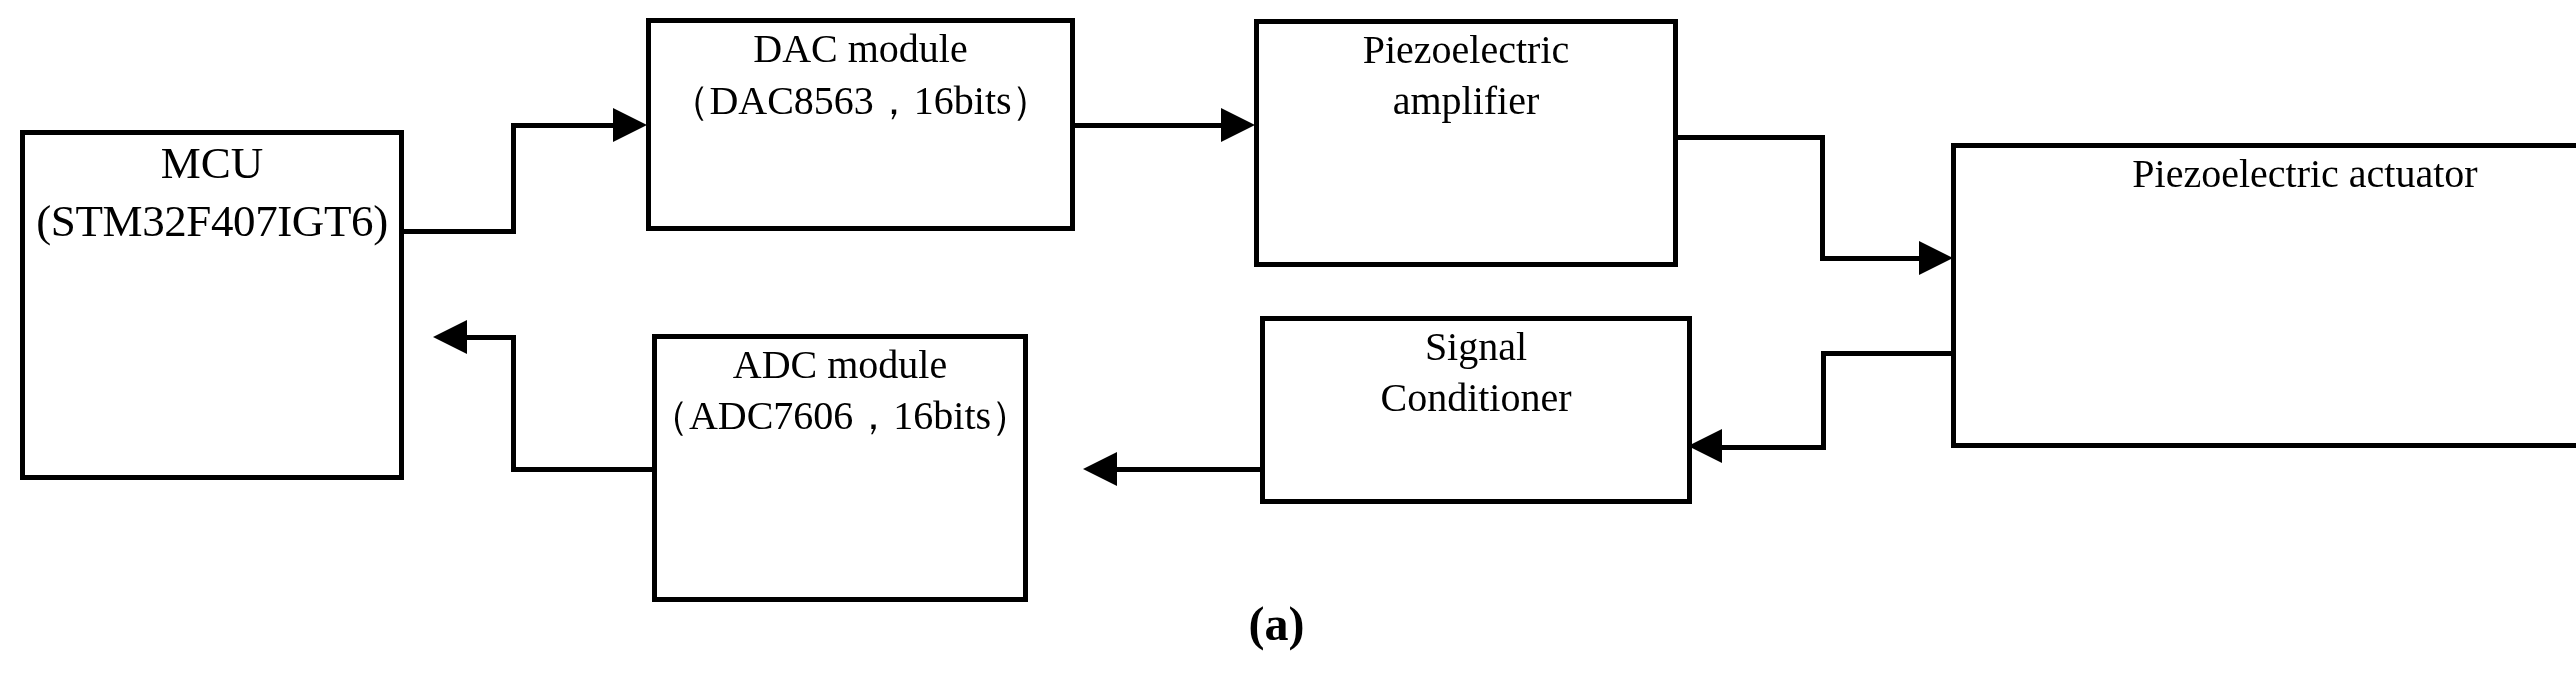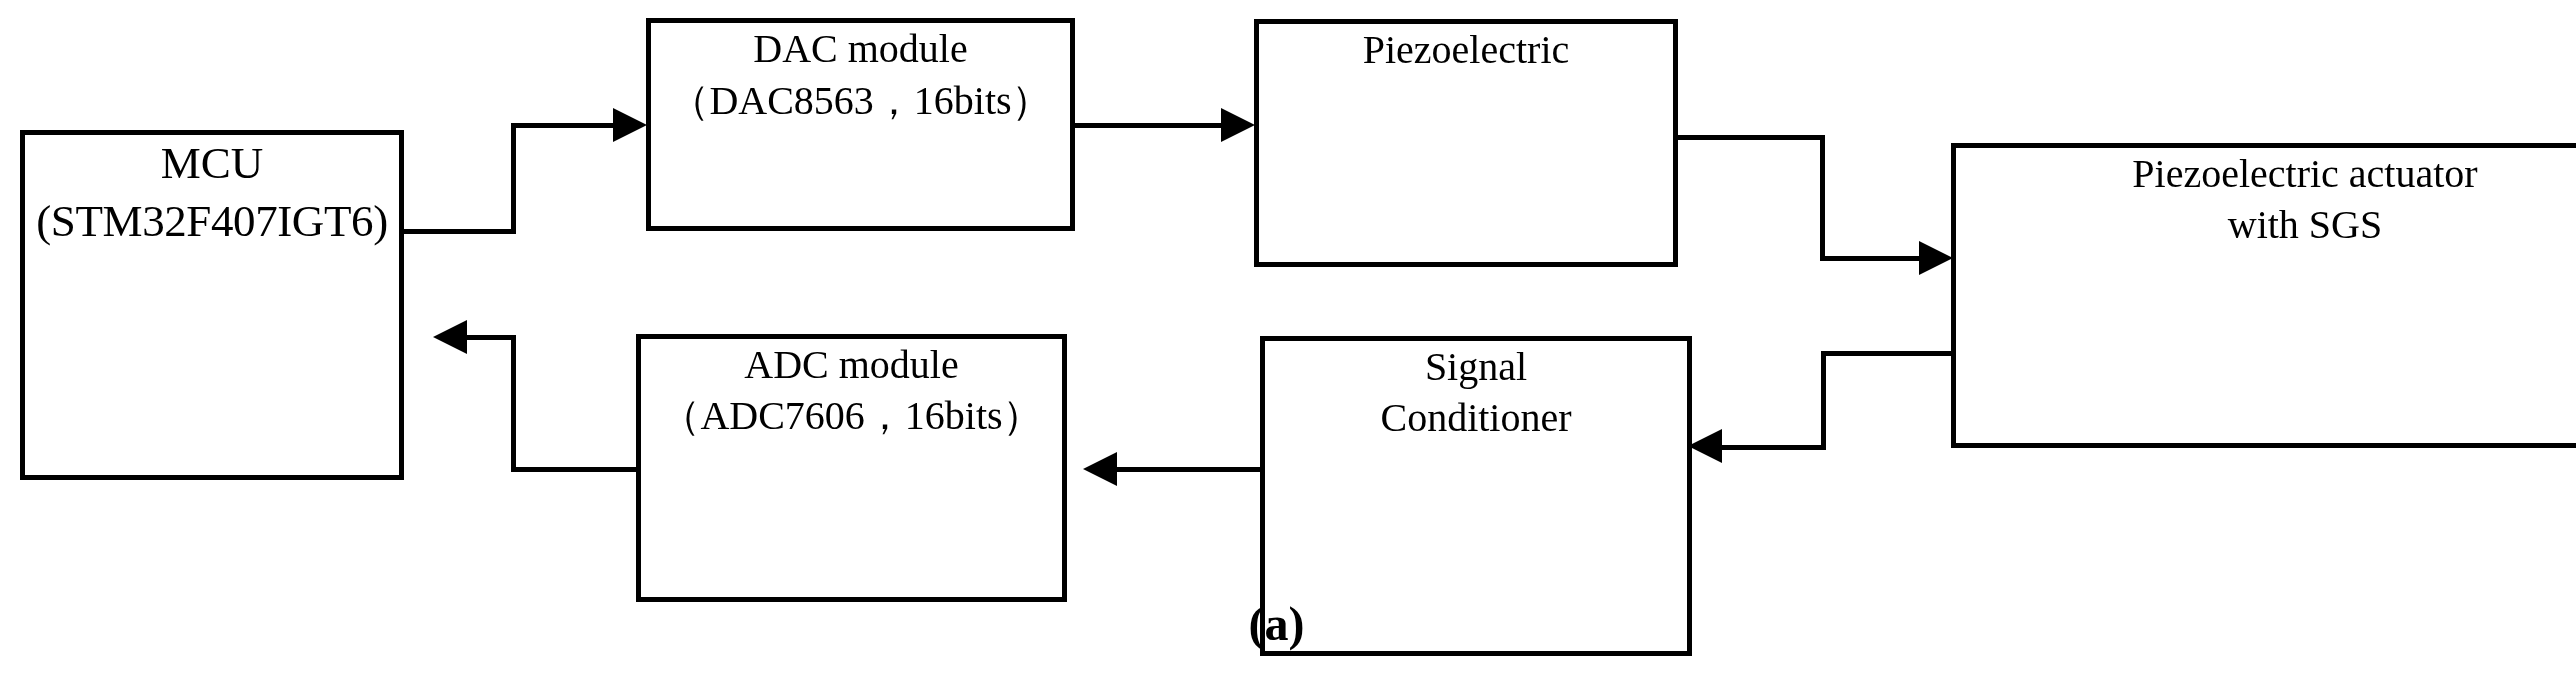--- a/index.html
+++ b/index.html
@@ -34,22 +34,22 @@
   }
   .block .l1, .block .l2 {
     display: block;
     white-space: nowrap;
   }
 
   #blk-mcu      { left: 20px;   top: 130px; width: 384px; height: 350px; font-size: 45px; }
   #blk-dac      { left: 646px;  top: 18.4px;  width: 429px; height: 213px; font-size: 40px; }
   #blk-amp      { left: 1254px; top: 19px;  width: 424px; height: 248px; font-size: 40px; }
   #blk-act      { left: 1951px; top: 143px; width: 708px; height: 305px; font-size: 40px; }
-  #blk-sig      { left: 1260px; top: 336px; width: 432px; height: 320px; font-size: 40px; }
-  #blk-adc      { left: 636px;  top: 334px; width: 431px; height: 268px; font-size: 40px; }
+  #blk-sig      { left: 1260px; top: 316px; width: 432px; height: 188px; font-size: 40px; }
+  #blk-adc      { left: 652px;  top: 334px; width: 376px; height: 268px; font-size: 40px; }
 
   #blk-mcu .l2 { letter-spacing: -0.4px; font-family: Liberation Serif, serif; }
 
   
   .seg {
     position: absolute;
     background: #000000;
     z-index: 2;
   }
   .h { height: 5.4px; }
@@ -122,25 +122,25 @@
     <span class="l2">(STM32F407IGT6)</span>
   </div>
 
   <div class="block" id="blk-dac">
     <span class="l1">DAC module</span>
     <span class="l2">（DAC8563，16bits）</span>
   </div>
 
   <div class="block" id="blk-amp">
     <span class="l1">Piezoelectric</span>
+    <span class="l2">amplifier</span>
   </div>
 
   <div class="block" id="blk-act">
     <span class="l1">Piezoelectric actuator</span>
-    <span class="l2">with SGS</span>
   </div>
 
   <div class="block" id="blk-sig">
     <span class="l1">Signal</span>
     <span class="l2">Conditioner</span>
   </div>
 
   <div class="block" id="blk-adc">
     <span class="l1">ADC module</span>
     <span class="l2">（ADC7606，16bits）</span>

